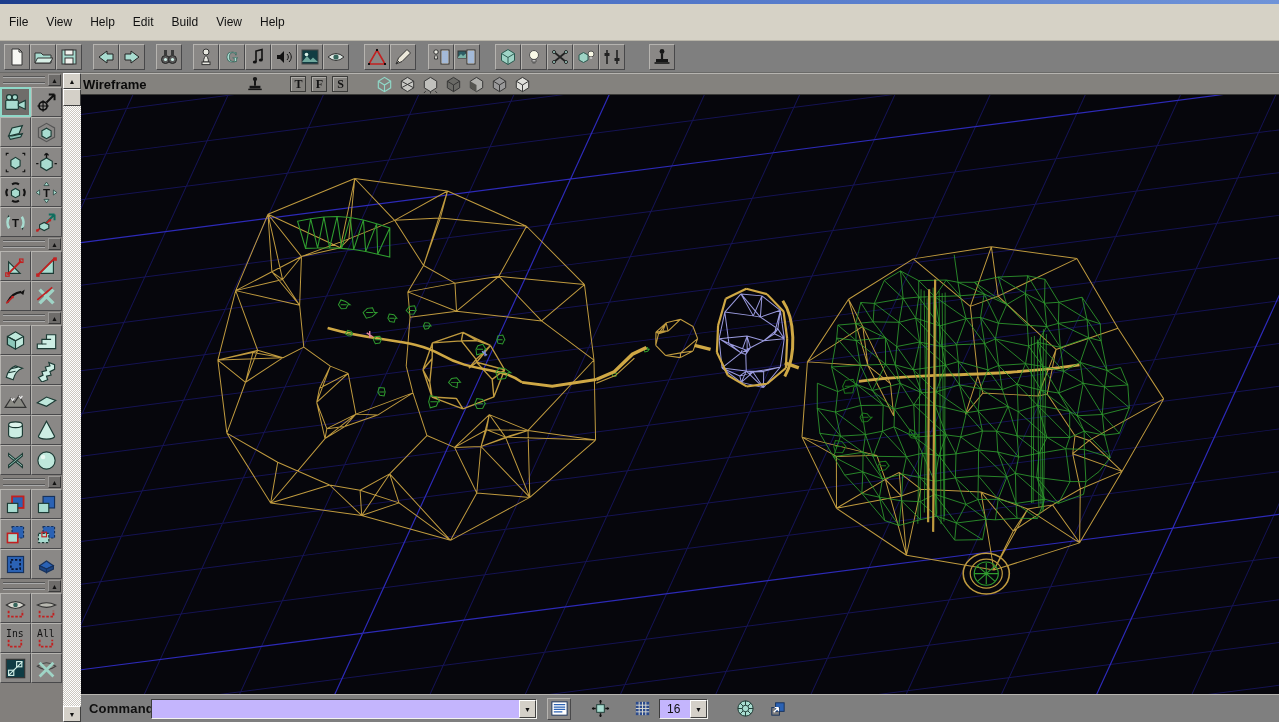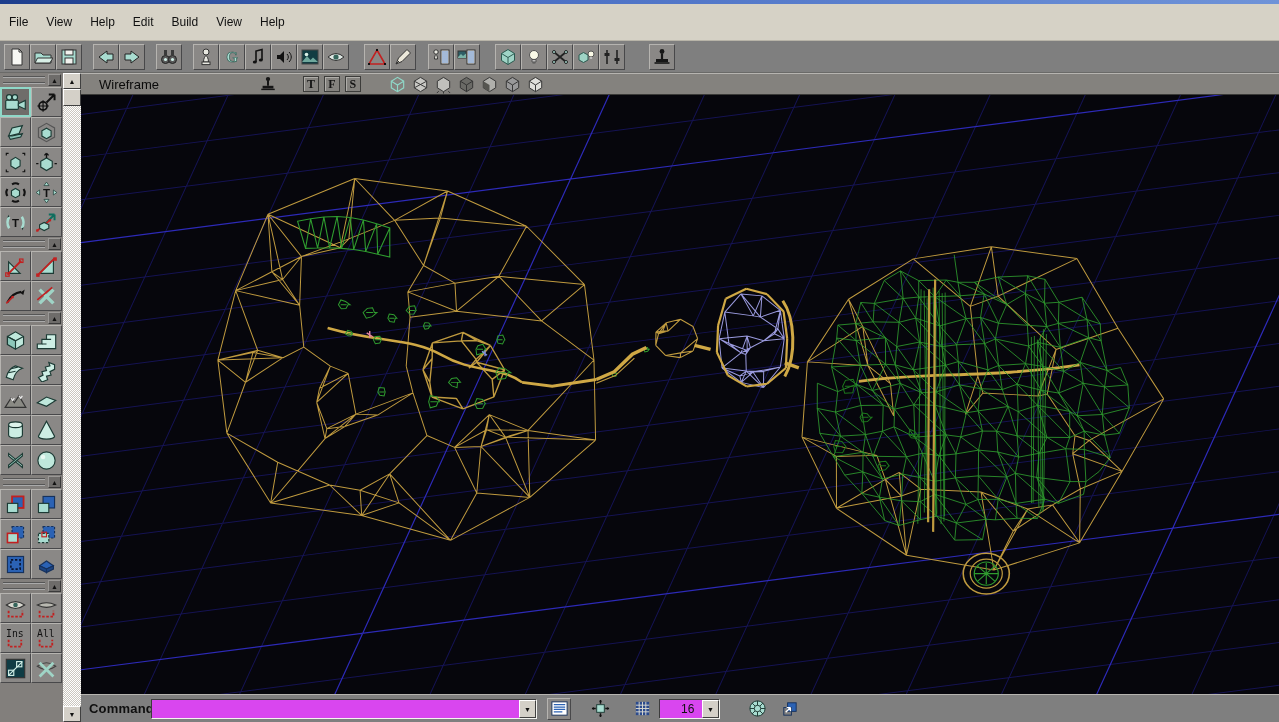--- a/index.html
+++ b/index.html
@@ -51,21 +51,21 @@
   .sb-thumb { height:17px; background:#d4d0c8; border-top:1px solid #fff; border-left:1px solid #fff;
     border-right:1px solid #404040; border-bottom:1px solid #404040; }
   .sb-track { flex:1;
     background-image:conic-gradient(#ffffff 0 25%, #cbc7bf 0 50%, #ffffff 0 75%, #cbc7bf 0);
     background-size:2px 2px; }
 
   
   #vpcol { flex:1; display:flex; flex-direction:column; min-width:0; }
   #vphead { height:22px; background:#84827e; display:flex; align-items:center;
     border-top:1px solid #b6b4b0; border-bottom:1px solid #3a3a38; }
-  #vptitle { font-weight:normal; font-size:13px; color:#0a0a0a; margin-left:18px; }
+  #vptitle { font-weight:bold; font-size:13px; color:#0a0a0a; margin-left:2px; }
   .vph-icon { margin-left:100px; display:flex; }
   .vph-icon svg { width:18px; height:18px; }
   #vpletters { display:flex; gap:5px; margin-left:26px; }
   .letter-btn { width:16px; height:16px; border:1px solid #3c3c3a; color:#141414;
     font-family:"Liberation Serif", serif; font-weight:bold; font-size:12px;
     display:flex; align-items:center; justify-content:center; background:#84827e;
     box-shadow:1px 1px 0 #b0aeaa inset; }
   #vpmodes { display:flex; gap:2px; margin-left:26px; }
   .mode-btn { width:21px; height:19px; display:flex; align-items:center; justify-content:center; }
   .mode-btn svg { width:19px; height:19px; }
@@ -73,22 +73,22 @@
   #vpcanvas { flex:1; background:#06060c; min-height:0; position:relative; }
   #scene { width:100%; height:100%; display:block; }
 
   
   #cmdbar { height:28px; background:#7f7f7f; border-top:1px solid #b6b4b0;
     display:flex; align-items:center; font-size:13px; }
   #cmdlabel { font-weight:bold; color:#0f0f0f; margin-left:8px; width:62px;
     font-size:13px; letter-spacing:0.2px; }
   .combo { display:flex; height:20px; border-top:1.5px solid #3c3c3c; border-left:1.5px solid #3c3c3c;
     border-right:1.5px solid #f4f4f0; border-bottom:1.5px solid #f4f4f0; background:#fff; }
-  .combo input, .combo .val { border:none; outline:none; height:100%; font-size:12px; padding:0 21px;
-    font-family:"Liberation Sans", sans-serif; background:#d946ef; color:#111; }
+  .combo input, .combo .val { border:none; outline:none; height:100%; font-size:12px; padding:0 7px;
+    font-family:"Liberation Sans", sans-serif; background:#c4b5fd; color:#111; }
   #cmd-combo input { width:367px; }
   .dropbtn { width:17px; background:#d4d0c8; color:#111; font-size:7px; text-align:center;
     line-height:18px; border-top:1px solid #fff; border-left:1px solid #fff;
     border-right:1px solid #404040; border-bottom:1px solid #404040; }
   .cmd-icon-btn { width:24px; height:22px; display:flex; align-items:center; justify-content:center;
     background:#8a8886; border-top:1px solid #b6b4b0; border-left:1px solid #b6b4b0;
     border-right:1px solid #48484a; border-bottom:1px solid #48484a; }
   .cmd-icon-btn svg { width:19px; height:19px; }
   .cmd-flat { width:22px; height:22px; display:flex; align-items:center; justify-content:center; }
   .cmd-flat svg { width:19px; height:19px; }

